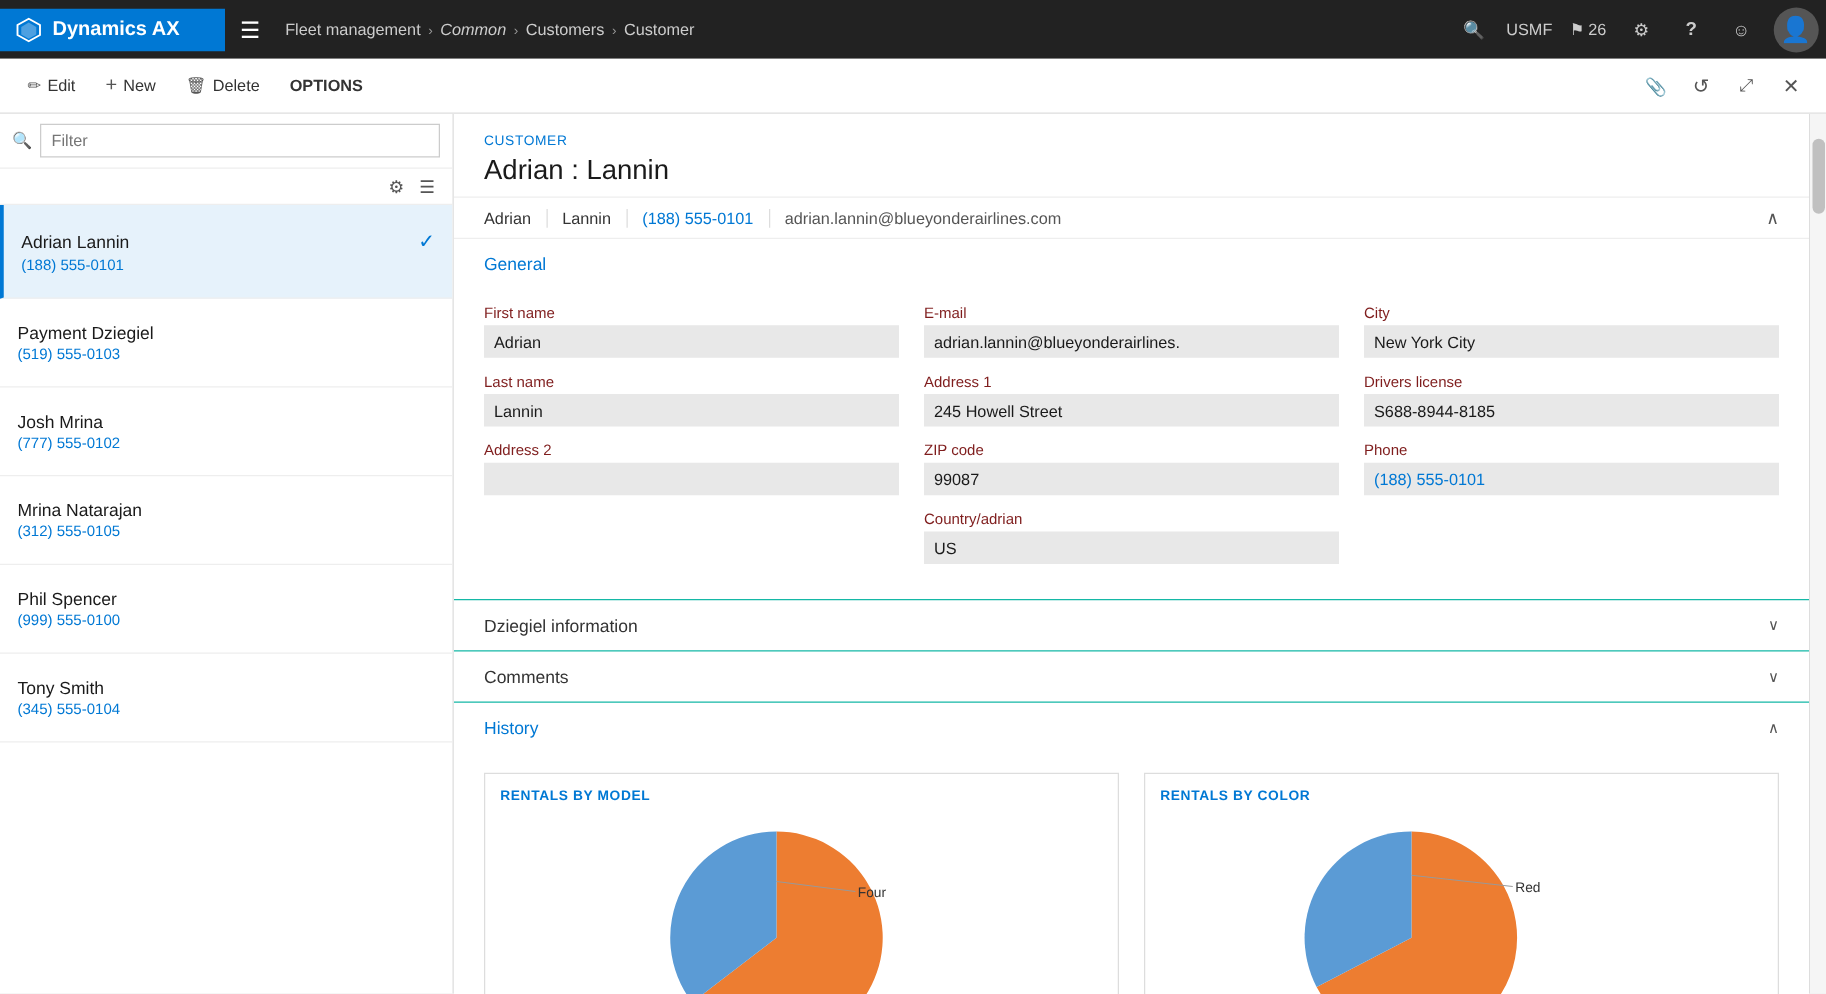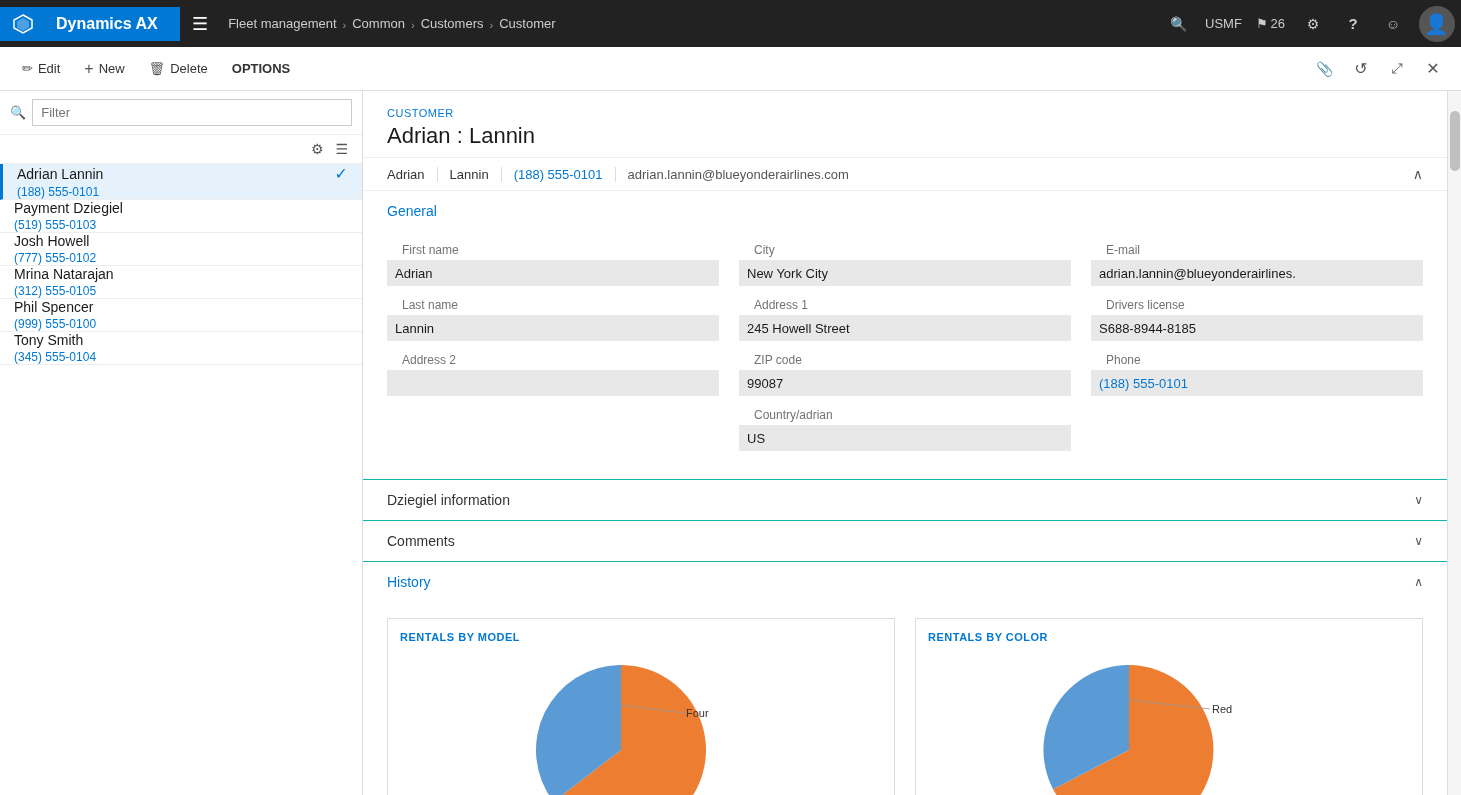--- a/index.html
+++ b/index.html
@@ -16,21 +16,21 @@
       align-items: center;
       color: white;
     }
     .topbar-brand {
       background: #0078d4;
       height: 34px;
       width: 180px;
       display: flex;
       align-items: center;
       padding: 0 12px;
-      gap: 22px;
+      gap: 8px;
       font-size: 16px;
       font-weight: 600;
       color: white;
     }
     .topbar-menu-btn {
       background: none; border: none; color: white; cursor: pointer;
       padding: 0 12px; height: 47px; font-size: 18px; display: flex; align-items: center;
     }
     .breadcrumb {
       display: flex; align-items: flex-end; gap: 6px; color: #ccc; font-size: 13px; padding-left: 8px;
@@ -116,21 +116,21 @@
       border-bottom: 1px solid #eee;
     }
     .list-ctrl-btn {
       background: none; border: none; cursor: pointer; color: #555; font-size: 14px; padding: 2px 6px;
     }
 
     .customer-list {
       overflow-y: auto; flex: 1;
     }
     .customer-item {
-      padding: 0 14px;
+      padding: 19px 14px;
       border-bottom: 1px solid #eee;
       cursor: pointer;
     }
     .customer-item.selected {
       background: #e6f2fb;
       border-left: 3px solid #0078d4;
     }
     .customer-item-header {
       display: flex; align-items: center; justify-content: space-between;
     }
@@ -213,21 +213,21 @@
     }
     .form-grid {
       display: grid;
       grid-template-columns: 1fr 1fr 1fr;
       gap: 0 20px;
     }
     .form-group {
       margin-bottom: 12px;
     }
     .form-label {
-      font-size: 12px; color: #737373; margin-bottom: 3px; margin-left: 15px;
+      font-size: 12px; color: #7f1d1d; margin-bottom: 3px;
     }
     .form-input {
       width: 100%; padding: 5px 8px; border: none;
       background: #e8e8e8; font-size: 13px; color: #1a1a1a;
       min-height: 26px; display: flex; align-items: center;
     }
     .form-input-blue { color: #0078d4 !important; }
 
     
     .history-content {
@@ -258,21 +258,21 @@
       <polygon points="11,5 17,8.5 17,14.5 11,18 5,14.5 5,8.5" fill="white" opacity="0.3"></polygon>
     </svg>
     <span>Dynamics AX</span>
   </div>
   <button class="topbar-menu-btn">
     <span>☰</span>
   </button>
   <div class="breadcrumb">
     <span style="cursor:pointer;color:#ccc;">Fleet management</span>
     <span class="breadcrumb-sep">›</span>
-    <span style="cursor:pointer;color:#ccc;">Common</span>
+    <span style="cursor:pointer;color:#ccc;font-style:italic;">Common</span>
     <span class="breadcrumb-sep">›</span>
     <span style="cursor:pointer;color:#ccc;">Customers</span>
     <span class="breadcrumb-sep">›</span>
     <span style="cursor:pointer;color:#ccc;">Customer</span>
   </div>
   <div class="topbar-right">
     <button class="topbar-icon-btn">
       <span>🔍</span>
     </button>
     <span class="usmf-label">USMF</span>
@@ -352,21 +352,21 @@
     </div>
         <div class="customer-item">
       <div class="customer-item-header">
         <span class="customer-name">Payment Dziegiel</span>
 
       </div>
       <div class="customer-phone">(519) 555-0103</div>
     </div>
         <div class="customer-item">
       <div class="customer-item-header">
-        <span class="customer-name">Josh Howell</span>
+        <span class="customer-name">Josh Mrina</span>
 
       </div>
       <div class="customer-phone">(777) 555-0102</div>
     </div>
         <div class="customer-item">
       <div class="customer-item-header">
         <span class="customer-name">Mrina Natarajan</span>
 
       </div>
       <div class="customer-phone">(312) 555-0105</div>
@@ -408,26 +408,26 @@
         <span class="section-title">General</span>
       </div>
       <div class="general-content">
         <div class="form-grid">
 
           <div class="form-group">
             <div class="form-label">First name</div>
             <div class="form-input">Adrian</div>
           </div>
           <div class="form-group">
+            <div class="form-label">E-mail</div>
+            <div class="form-input">adrian.lannin@blueyonderairlines.</div>
+          </div>
+          <div class="form-group">
             <div class="form-label">City</div>
             <div class="form-input">New York City</div>
-          </div>
-          <div class="form-group">
-            <div class="form-label">E-mail</div>
-            <div class="form-input">adrian.lannin@blueyonderairlines.</div>
           </div>
 
           <div class="form-group">
             <div class="form-label">Last name</div>
             <div class="form-input">Lannin</div>
           </div>
           <div class="form-group">
             <div class="form-label">Address 1</div>
             <div class="form-input">245 Howell Street</div>
           </div>

